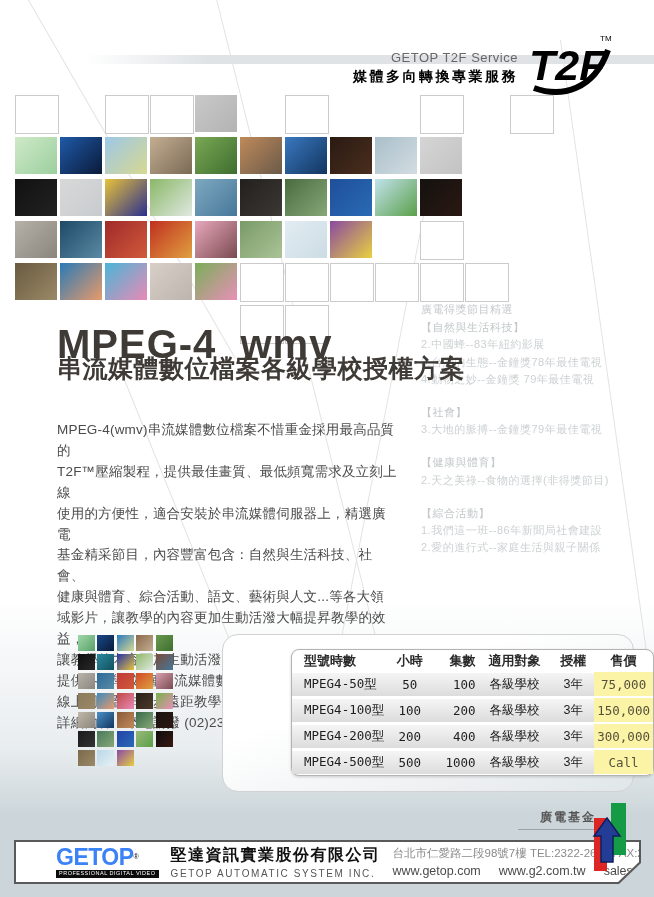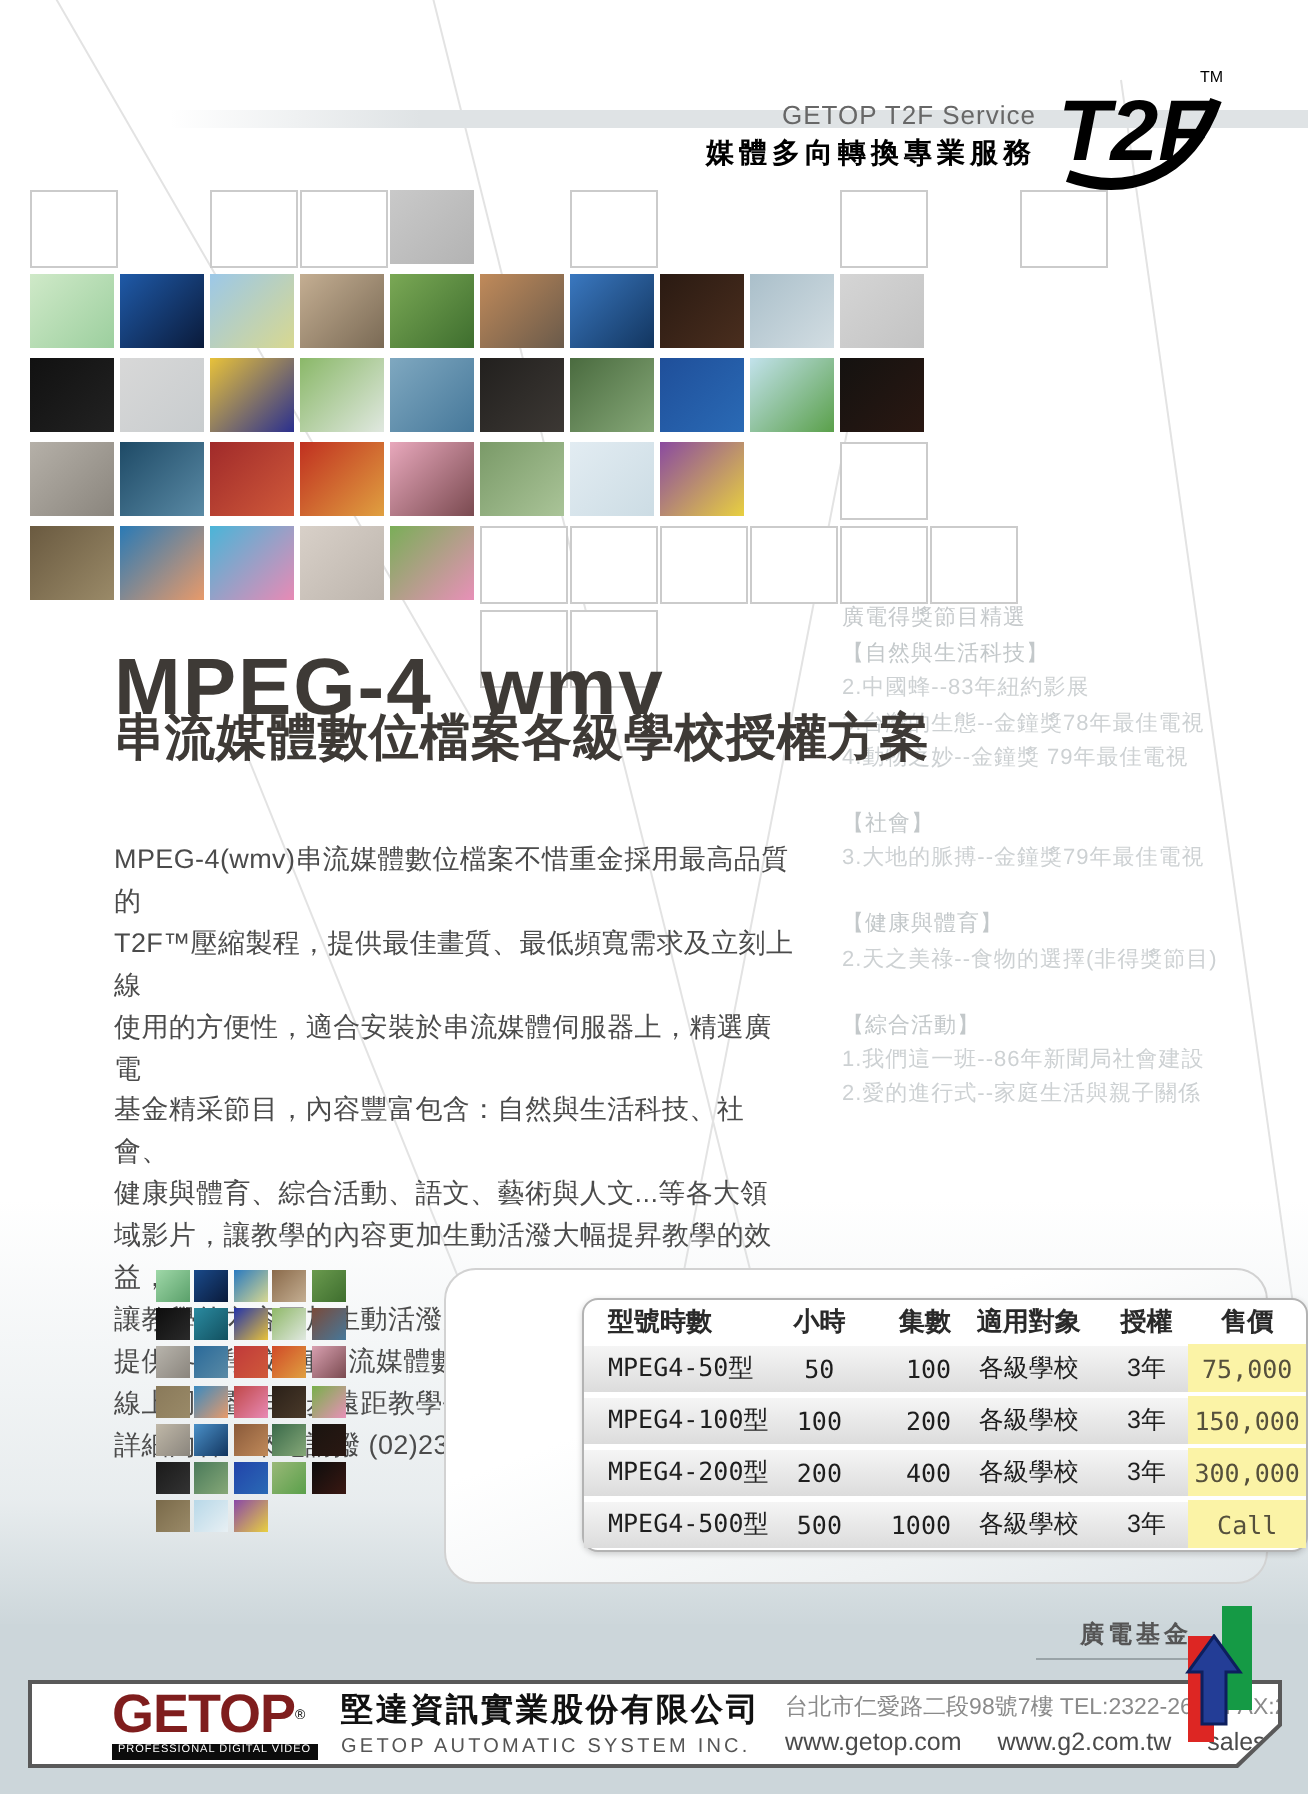--- a/index.html
+++ b/index.html
@@ -75,21 +75,21 @@
   .fl-green{position:absolute;left:19px;top:0;width:15px;height:52px;background:#159a45;}
   .fl-arrow{position:absolute;left:0;top:14px;}
 
   
   .footbar{position:absolute;left:14px;top:840px;width:627px;height:44px;z-index:4;background:#595959;
            clip-path:polygon(0 0,100% 0,100% 52%,calc(100% - 22px) 100%,0 100%);}
   .footbar-in{position:absolute;left:2px;top:2px;right:2px;bottom:2px;background:#fff;
            clip-path:polygon(0 0,100% 0,100% 50%,calc(100% - 21px) 100%,0 100%);
            display:flex;align-items:center;padding-left:40px;box-sizing:border-box;gap:12px;}
   .glogo{line-height:1;}
-  .glogo-t{font-size:27px;font-weight:bold;letter-spacing:-.5px;color:#7f1d1d;}
+  .glogo-t{font-size:23px;font-weight:bold;letter-spacing:-.5px;color:#3b82f6;}
   .glogo-r{font-size:7px;vertical-align:super;}
   .glogo-bar{margin-top:1px;background:#0c0c0c;color:#fff;font-size:5.5px;letter-spacing:.5px;
              padding:1.5px 3px;text-align:center;white-space:nowrap;}
   .co .zh{font-size:16px;font-weight:bold;color:#111;letter-spacing:1.5px;white-space:nowrap;}
   .co .en{font-size:10px;color:#555;letter-spacing:1.6px;margin-top:2px;white-space:nowrap;}
   .contact .addr{font-size:11.5px;color:#8a8a8a;white-space:nowrap;}
   .contact .urls{font-size:12.5px;color:#4a4a4a;margin-top:3px;display:flex;gap:18px;white-space:nowrap;}
 </style>
 </head>
 <body>

